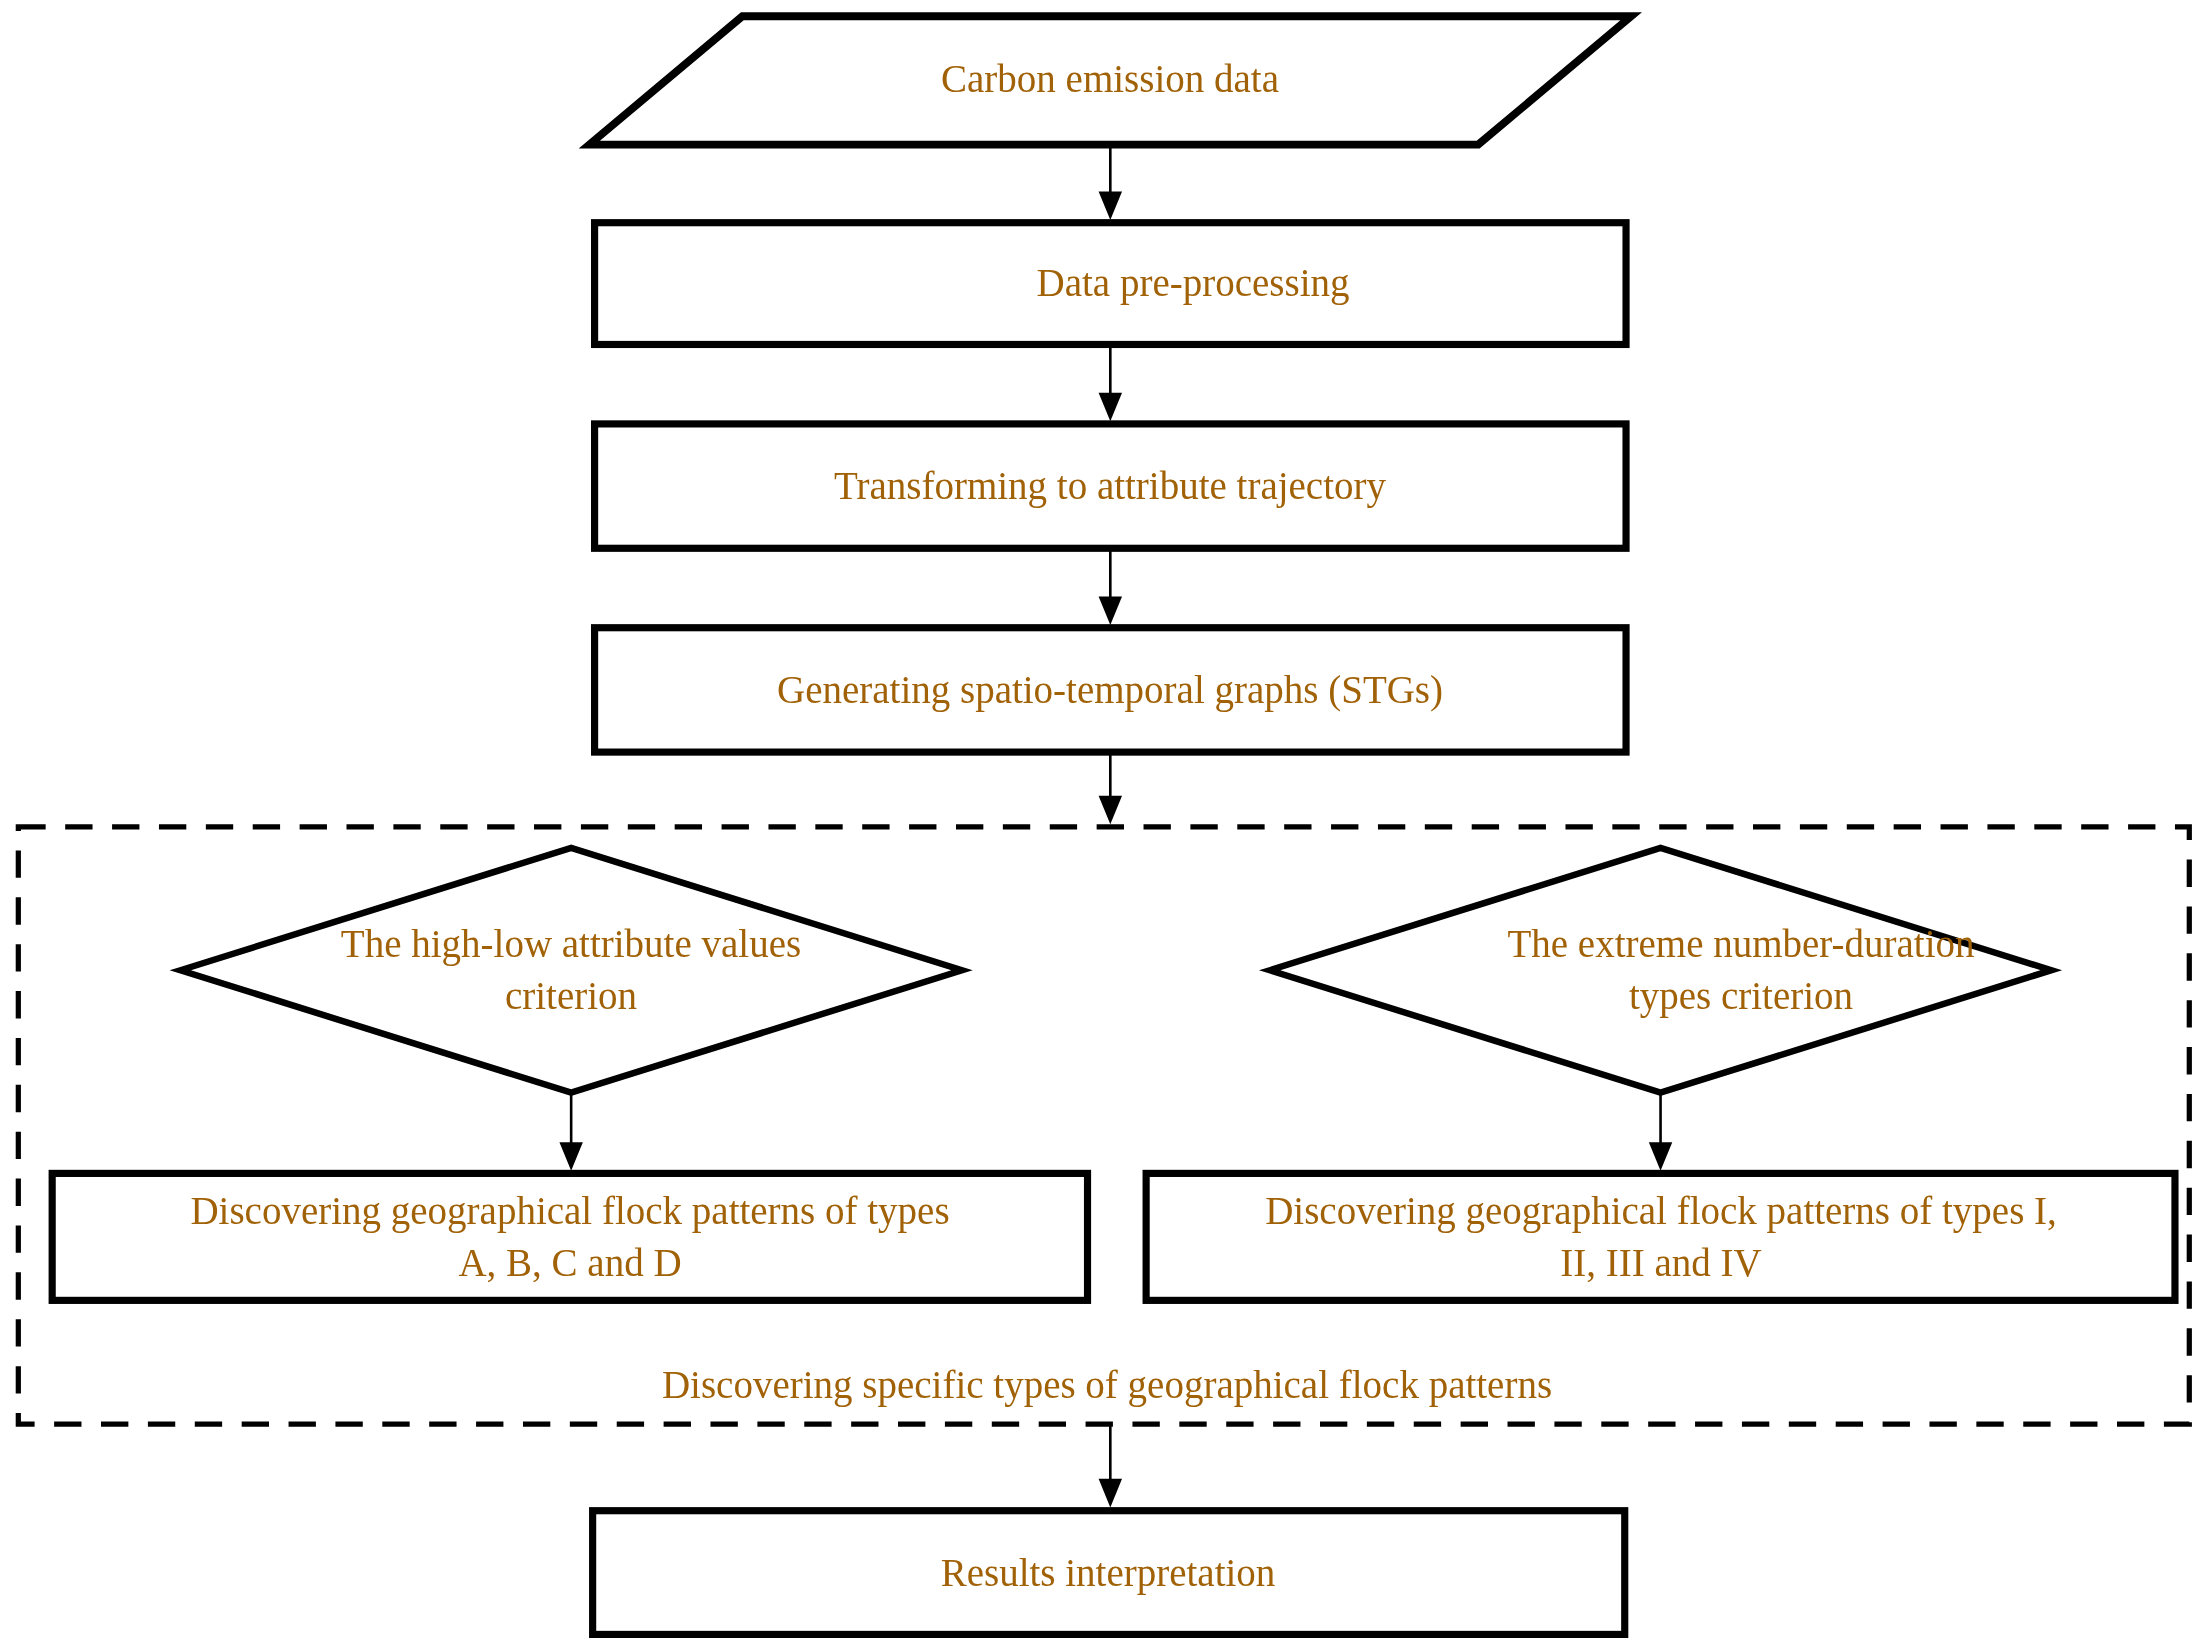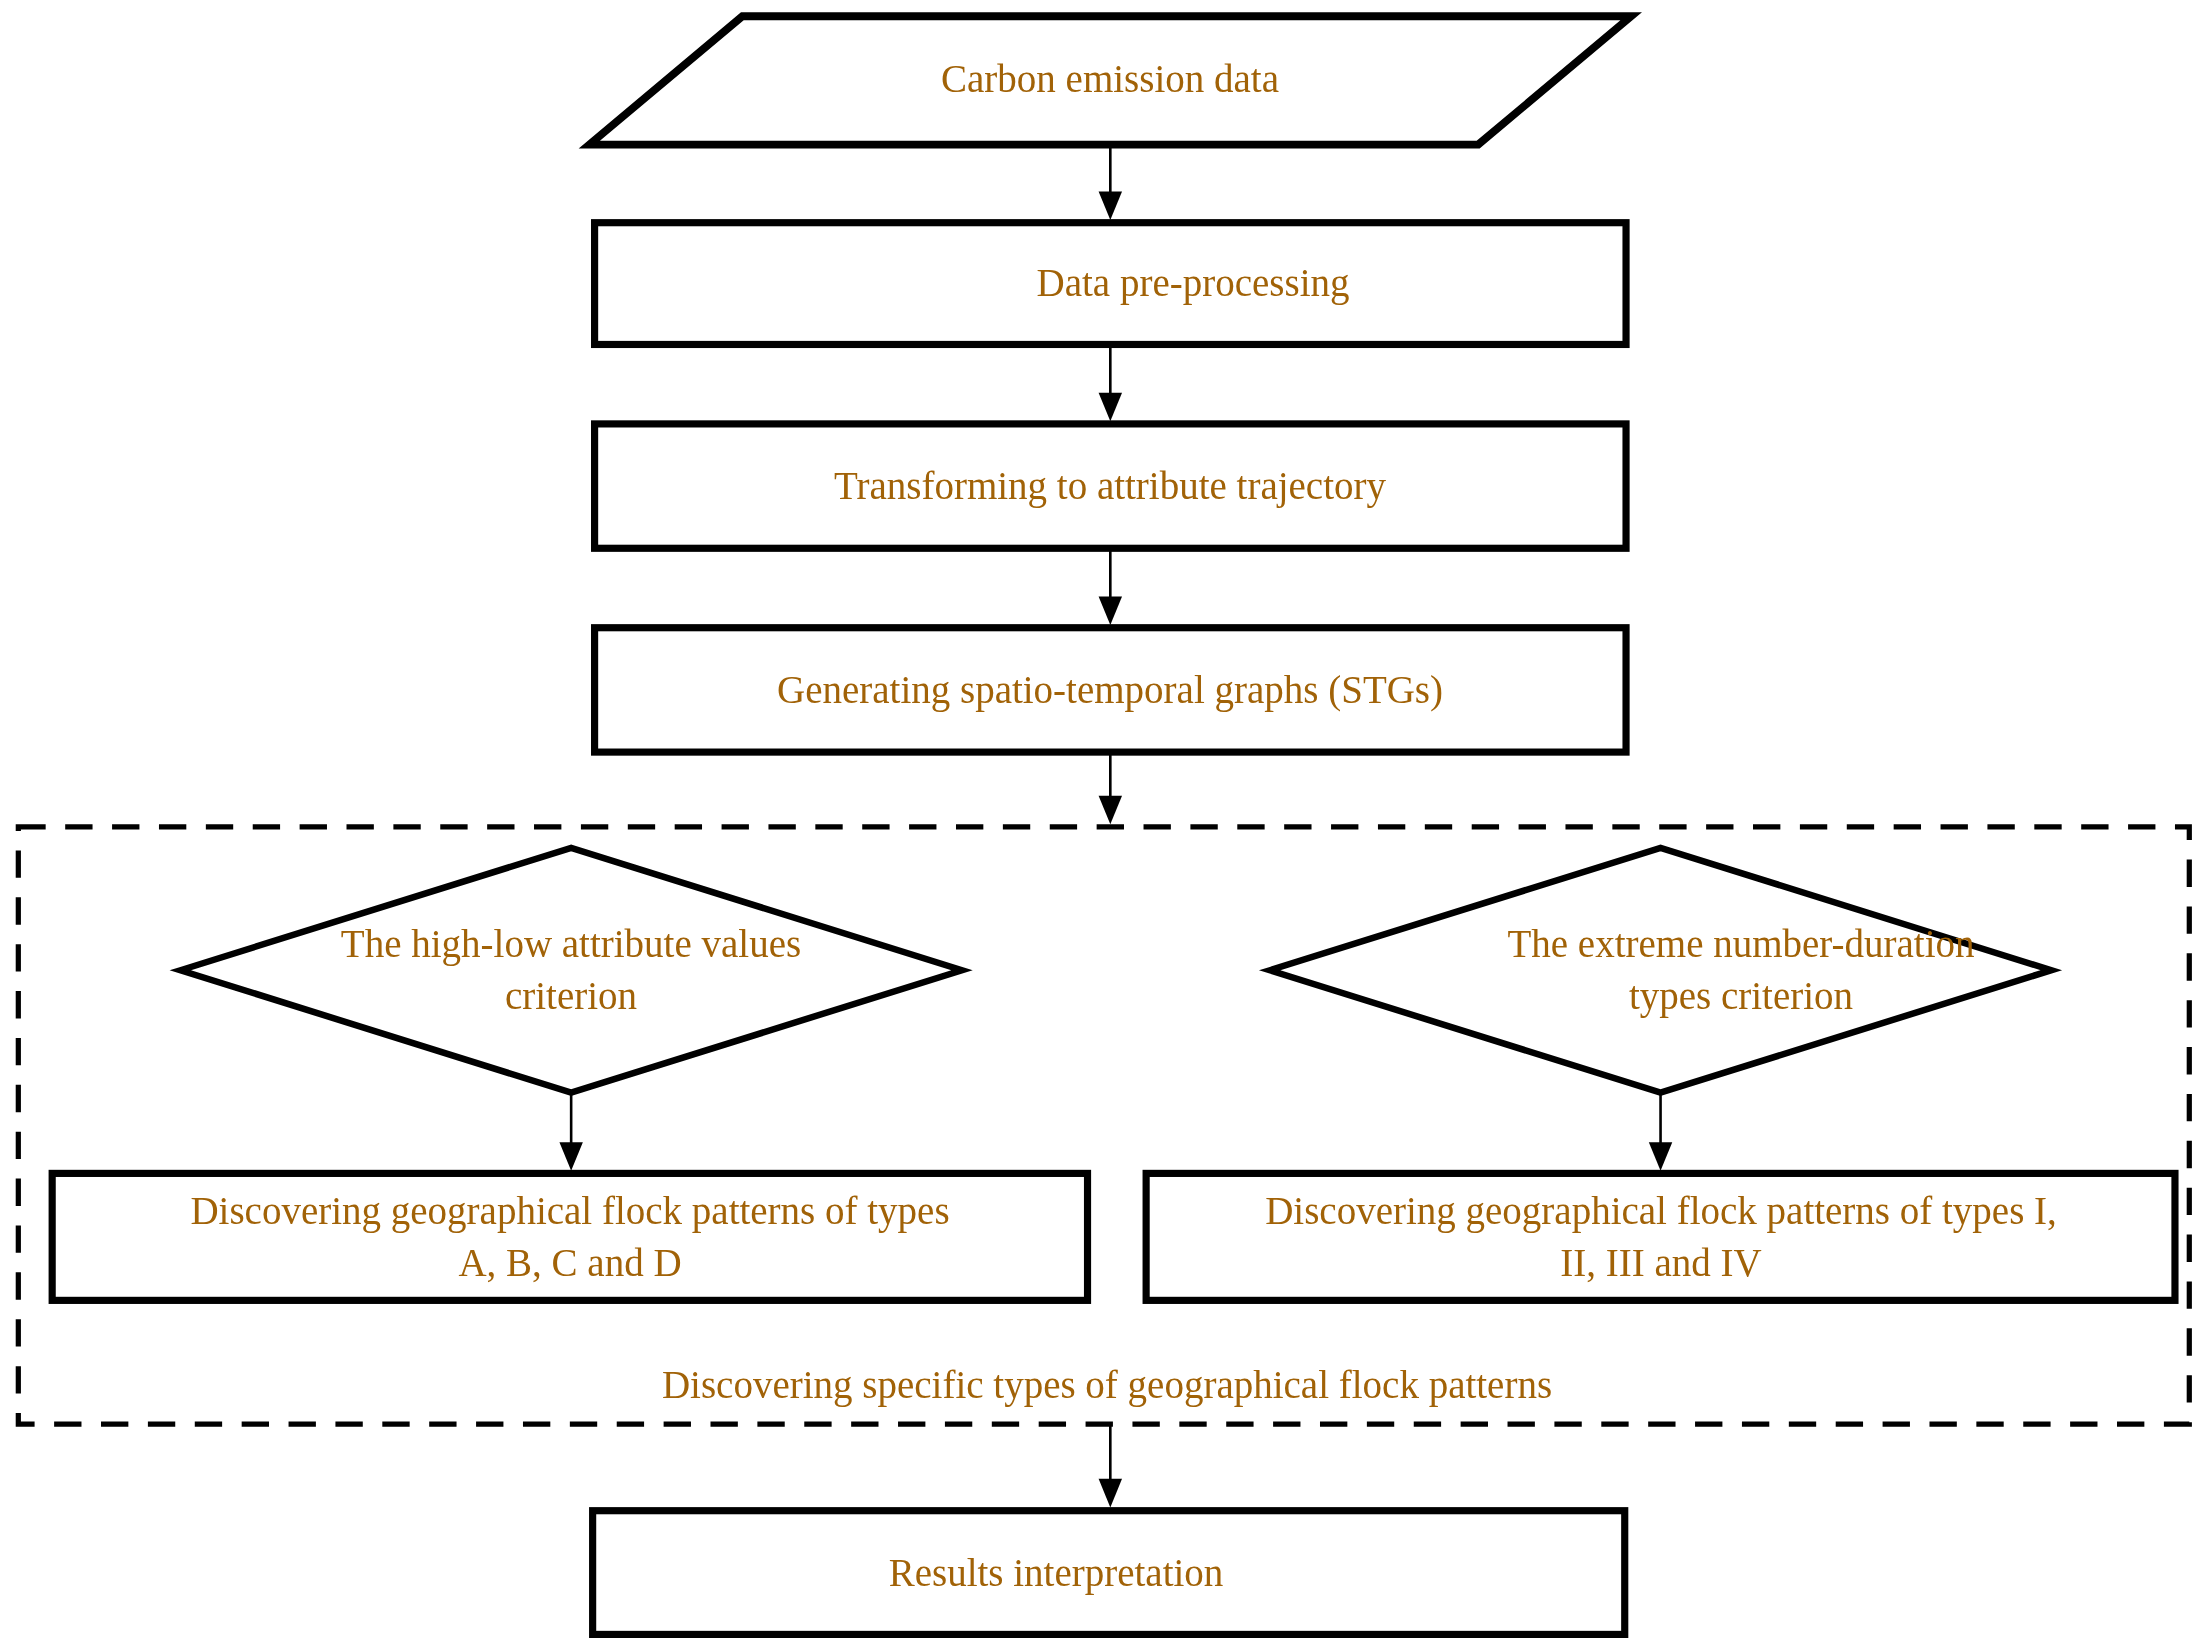--- a/index.html
+++ b/index.html
@@ -92,16 +92,16 @@
     <div class="ln">A, B, C and D</div>
   </div>
 
   <div class="label" style="left:1661px;top:1237px;">
     <div class="ln">Discovering geographical flock patterns of types I,</div>
     <div class="ln">II, III and IV</div>
   </div>
 
   <div class="label" style="left:1107px;top:1385px;">Discovering specific types of geographical flock patterns</div>
 
-  <div class="label" style="left:1056px;top:1573px;text-align:center;">Results interpretation</div>
+  <div class="label" style="left:1108px;top:1573px;text-align:center;">Results interpretation</div>
 
 </div>
 
 
 </body></html>

